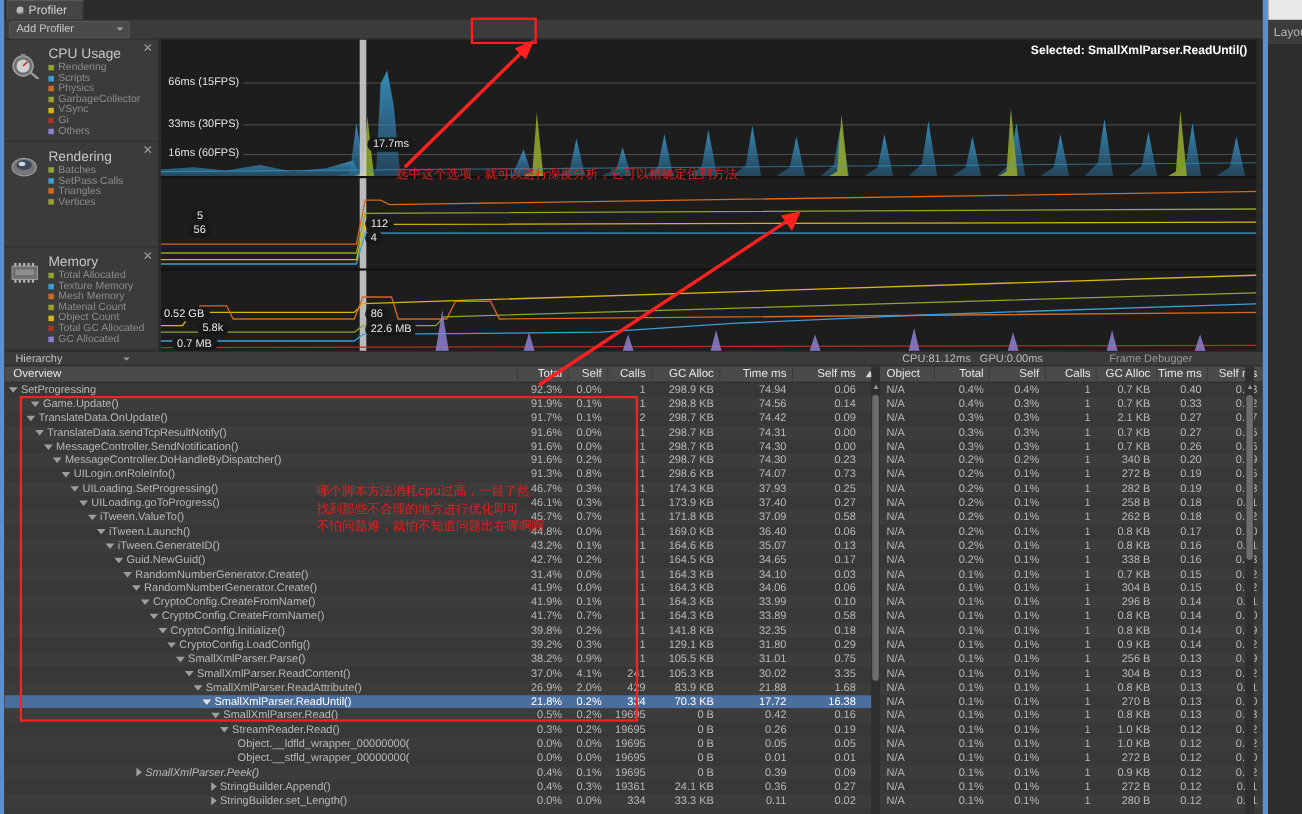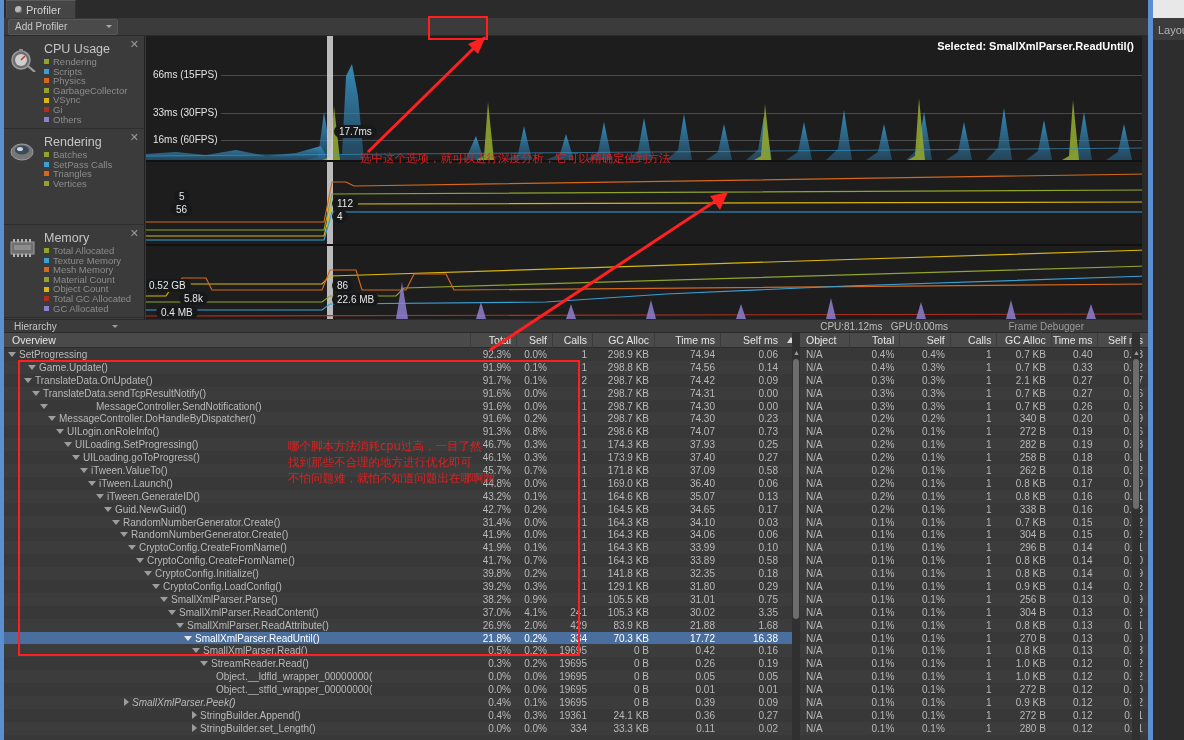--- a/index.html
+++ b/index.html
@@ -404,21 +404,21 @@
         <path d="M590 75 L595 60 L600 75 Z"></path>
           <path d="M680 75 L685 54 L690 75 Z"></path>
         <path d="M770 75 L775 58 L780 75 Z"></path>
           <path d="M860 75 L865 56 L870 75 Z"></path>
         <path d="M940 75 L945 60 L950 75 Z"></path>
       </g>
     </svg>
 
     <div class="chip" style="left:-2px;top:243px;">0.52 GB</div>
     <div class="chip" style="left:33px;top:256px;">5.8k</div>
-    <div class="chip" style="left:10px;top:270px;">0.4 MB</div>
+    <div class="chip" style="left:10px;top:270px;">0.7 MB</div>
     <div class="chip" style="left:186px;top:243px;">86</div>
     <div class="chip" style="left:186px;top:257px;">22.6 MB</div>
 
     <div class="scrolltrack-g"></div>
   </div>
 
   <div class="hbar">
     <div class="hdd">
       <span>Hierarchy</span>
       <span class="caret"></span>
@@ -487,21 +487,21 @@
             <span>TranslateData.sendTcpResultNotify()</span>
           </div>
           <div class="c" style="width: 46px;">91.6%</div>
           <div class="c" style="width: 36px;">0.0%</div>
           <div class="c" style="width: 40px;">1</div>
           <div class="c" style="width: 62px;">298.7 KB</div>
           <div class="c" style="width: 66px;">74.31</div>
           <div class="c" style="width: 80px; padding-right: 22px;">0.00</div>
         </div>
         <div class="row even">
-          <div class="name" style="padding-left: 36px; gap: 45px;">
+          <div class="name" style="padding-left: 36px;">
             <span class="tri down"></span>
             <span>MessageController.SendNotification()</span>
           </div>
           <div class="c" style="width: 46px;">91.6%</div>
           <div class="c" style="width: 36px;">0.0%</div>
           <div class="c" style="width: 40px;">1</div>
           <div class="c" style="width: 62px;">298.7 KB</div>
           <div class="c" style="width: 66px;">74.30</div>
           <div class="c" style="width: 80px; padding-right: 22px;">0.00</div>
         </div>

